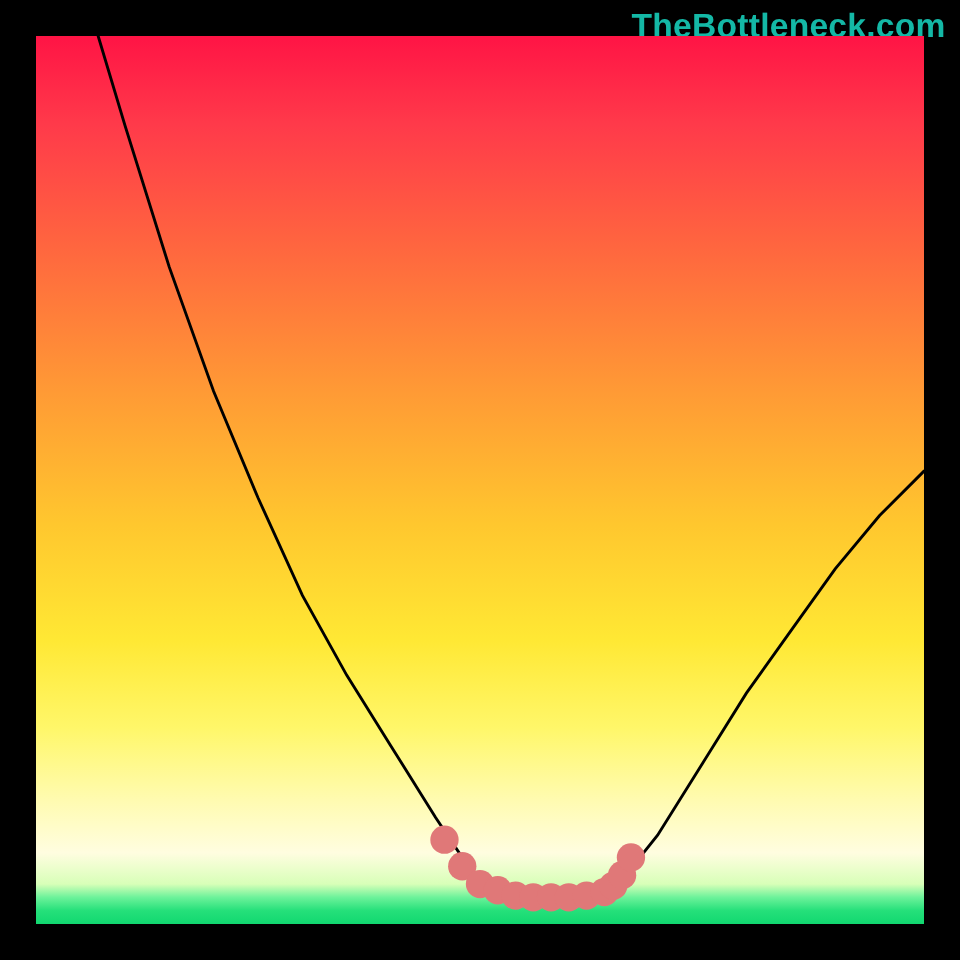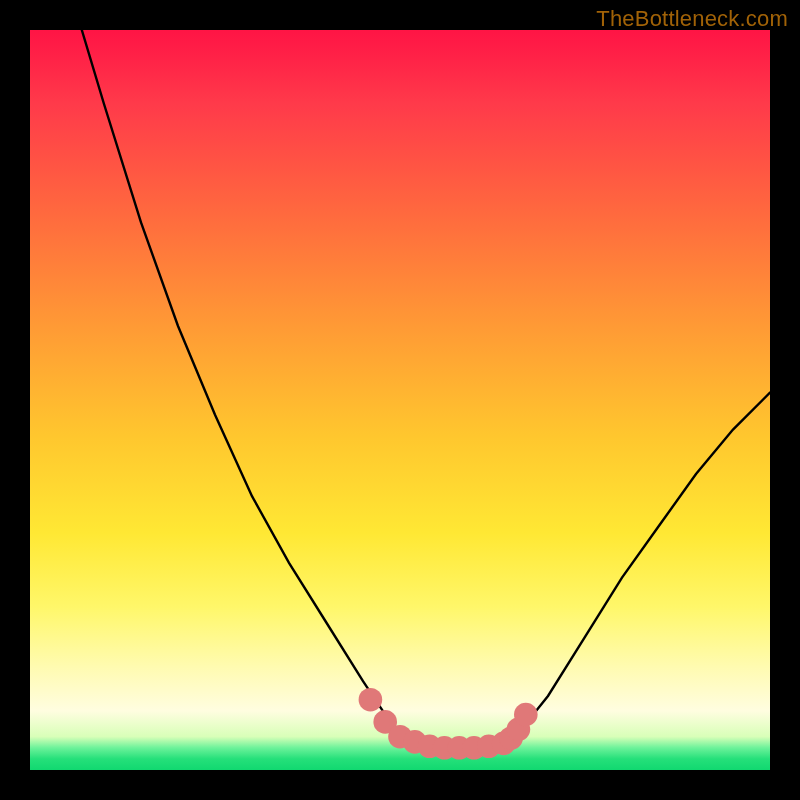--- a/index.html
+++ b/index.html
@@ -45,23 +45,23 @@
     position: absolute;
     inset: 0;
     width: 100%;
     height: 100%;
     display: block;
   }
   .watermark {
     position: absolute;
     top: 6px;
     right: 12px;
-    color: #a16207;
-    font-size: 22px;
-    font-weight: 400;
+    color: #14b8a6;
+    font-size: 28px;
+    font-weight: 700;
     letter-spacing: 0.2px;
     user-select: none;
   }
 </style>
 </head>
 <body>
 
 <div class="frame">
   <div class="watermark">TheBottleneck.com</div>
 

